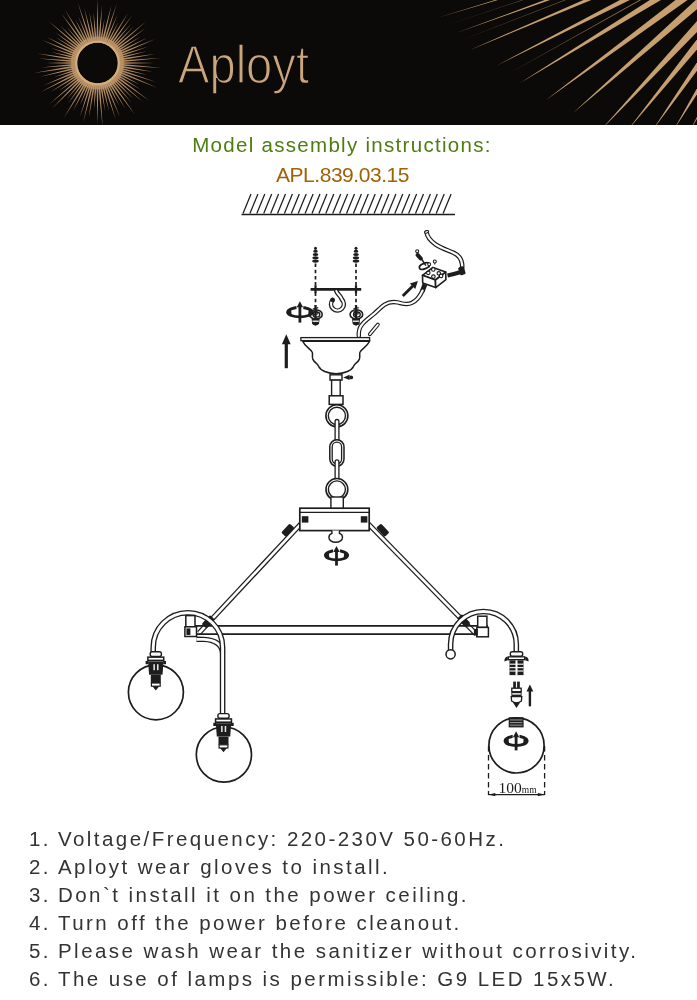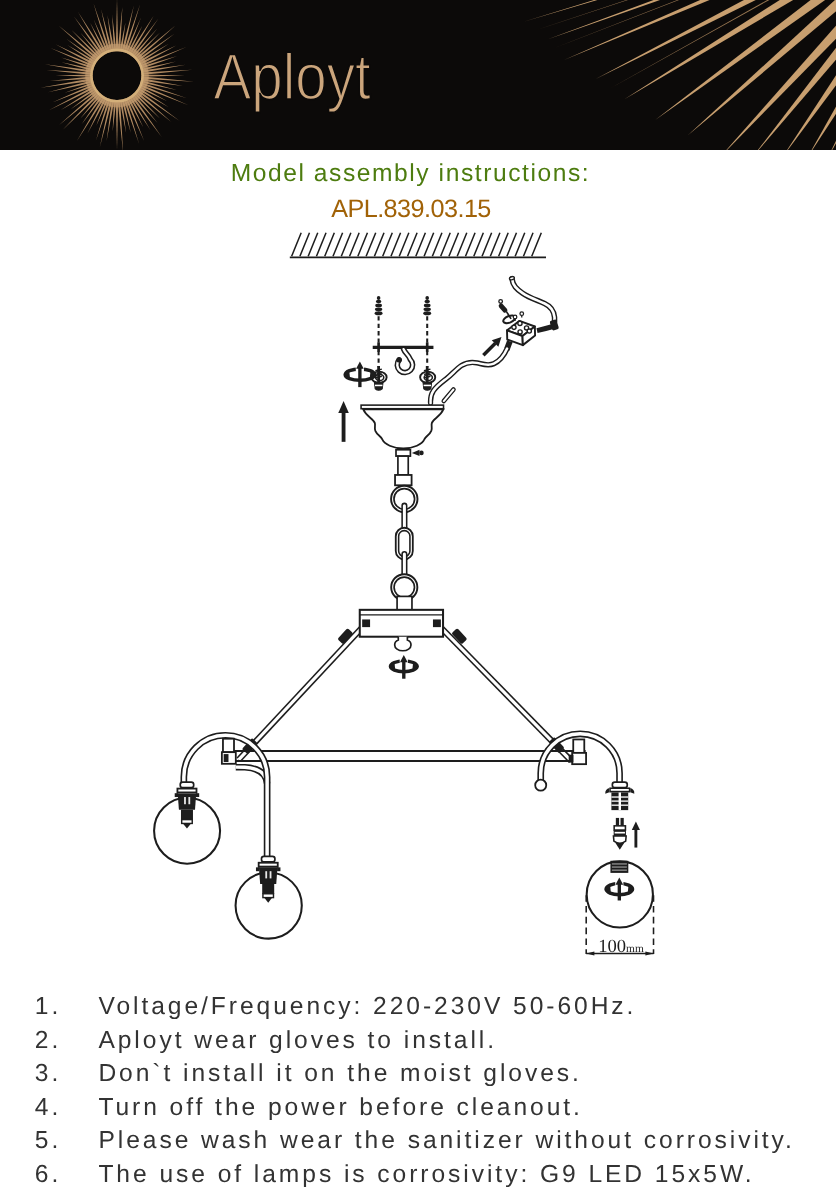--- a/index.html
+++ b/index.html
@@ -2,21 +2,21 @@
 <html><head>
 <meta charset="utf-8">
 <style>
   html,body{margin:0;padding:0;background:#ffffff;}
   body{width:697px;height:1000px;font-family:"Liberation Sans",sans-serif;position:relative;overflow:hidden;}
   .abs{position:absolute;}
   .t1{left:0;top:132.5px;width:684px;text-align:center;font-size:20.5px;letter-spacing:1.3px;color:#4d7c0f;}
   .t2{left:0;top:163.3px;width:685px;text-align:center;font-size:21px;letter-spacing:-0.45px;color:#a16207;}
   .li{position:absolute;left:0;width:697px;font-size:20.5px;letter-spacing:2.45px;color:#333333;}
   .num{position:absolute;left:29px;}
-  .txt{position:absolute;left:82px;text-align:right;}
+  .txt{position:absolute;left:58px;text-align:right;}
 </style>
 </head>
 <body>
 <svg class="abs" style="left:0;top:0" width="697" height="125" viewBox="0 0 697 125">
   <rect x="0" y="0" width="697" height="125" fill="#0c0a09"></rect>
   <polygon points="809.3,-97.4 810.7,-92.6 437,18" fill="#c89f6f"></polygon>
 <polygon points="808.8,-98.3 811.2,-91.7 456,33" fill="#c89f6f"></polygon>
 <polygon points="808.2,-99.1 811.8,-90.9 470,50" fill="#c89f6f"></polygon>
 <polygon points="807.5,-99.9 812.5,-90.1 496,66" fill="#c89f6f"></polygon>
 <polygon points="806.7,-100.3 813.3,-89.7 520,83" fill="#c89f6f"></polygon>
@@ -338,26 +338,26 @@
 <div class="li" style="top:826.5px">
     <span class="num">1.</span>
     <span class="txt">Voltage/Frequency: 220-230V 50-60Hz.</span>
   </div>
 <div class="li" style="top:854.5px">
     <span class="num">2.</span>
     <span class="txt">Aployt wear gloves to install.</span>
   </div>
 <div class="li" style="top:882.5px">
     <span class="num">3.</span>
-    <span class="txt">Don`t install it on the moist gloves.</span>
+    <span class="txt">Don`t install it on the power ceiling.</span>
   </div>
 <div class="li" style="top:910.5px">
     <span class="num">4.</span>
     <span class="txt">Turn off the power before cleanout.</span>
   </div>
 <div class="li" style="top:938.5px">
     <span class="num">5.</span>
     <span class="txt">Please wash wear the sanitizer without corrosivity.</span>
   </div>
 <div class="li" style="top:966.5px">
     <span class="num">6.</span>
-    <span class="txt">The use of lamps is corrosivity: G9 LED 15x5W.</span>
+    <span class="txt">The use of lamps is permissible: G9 LED 15x5W.</span>
   </div>
 
 </body></html>

